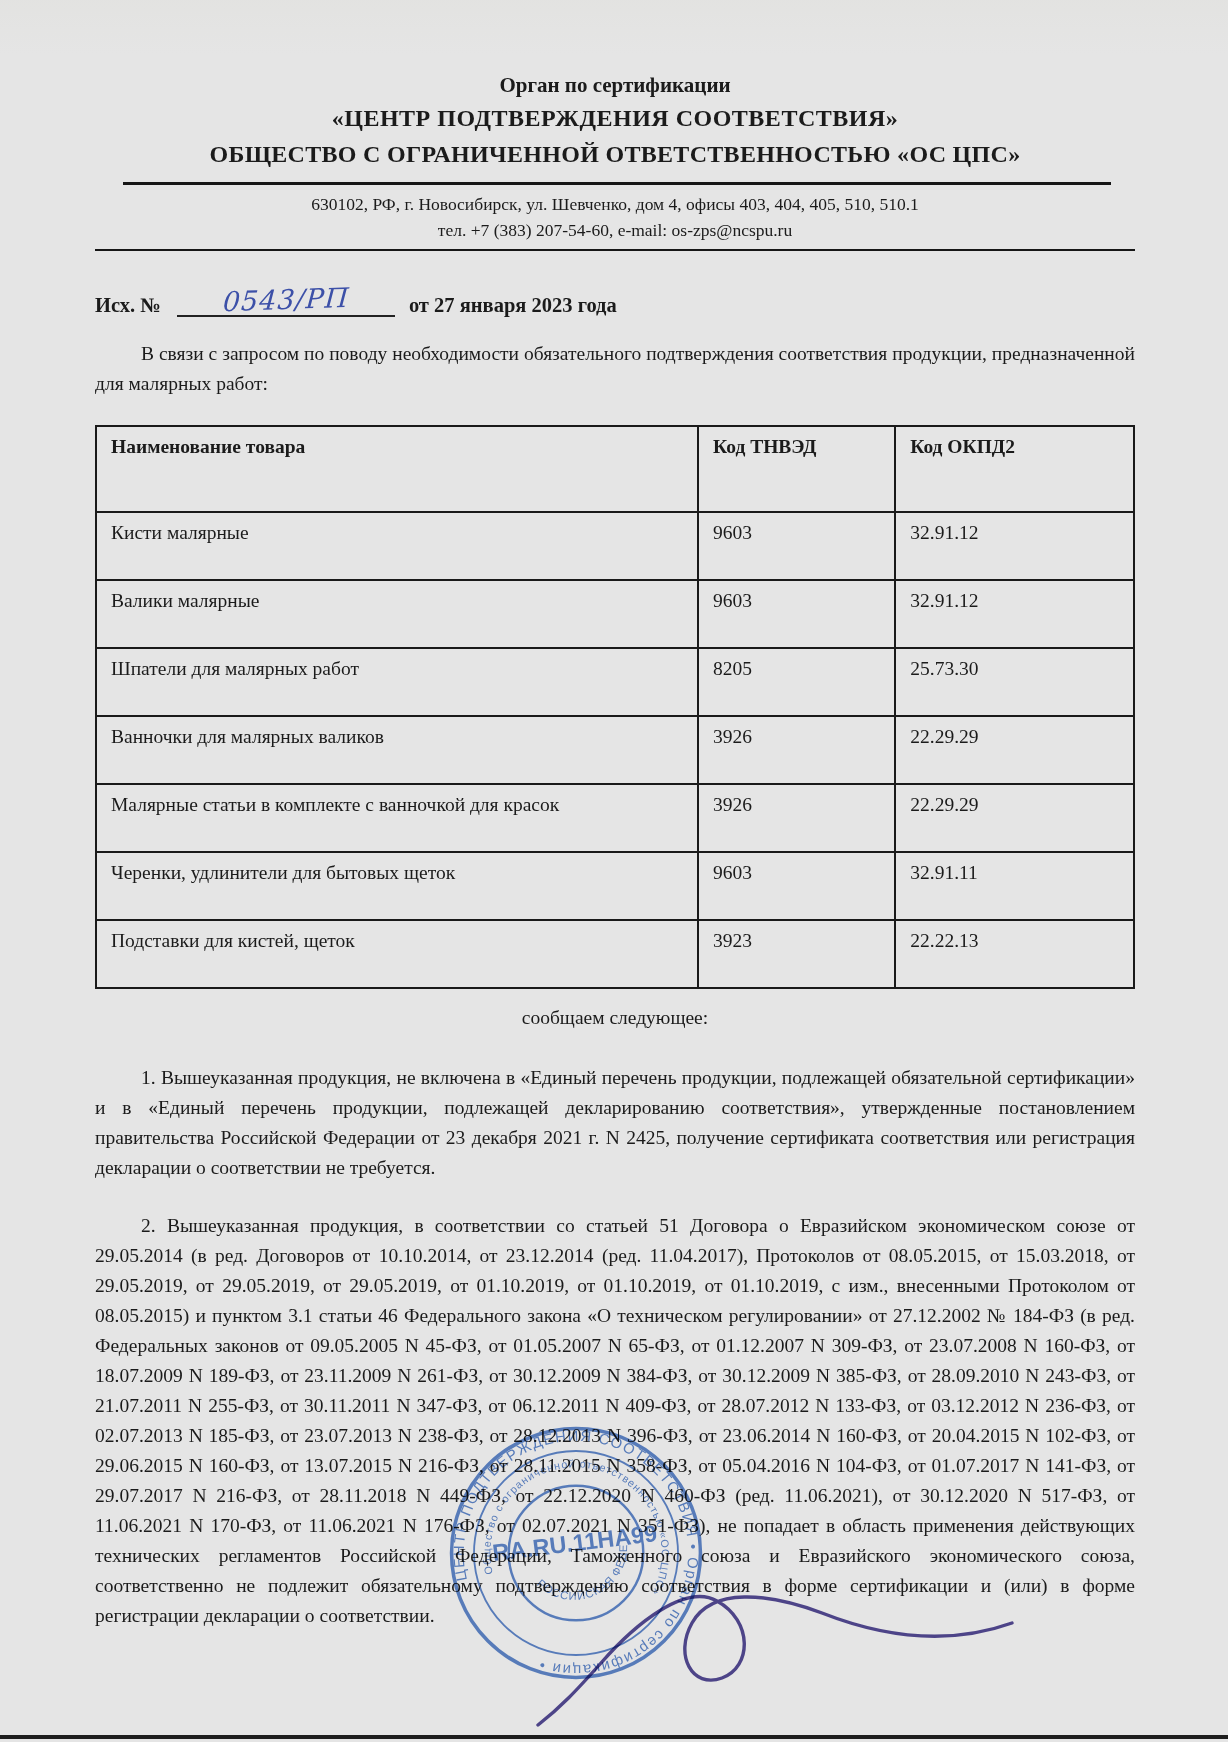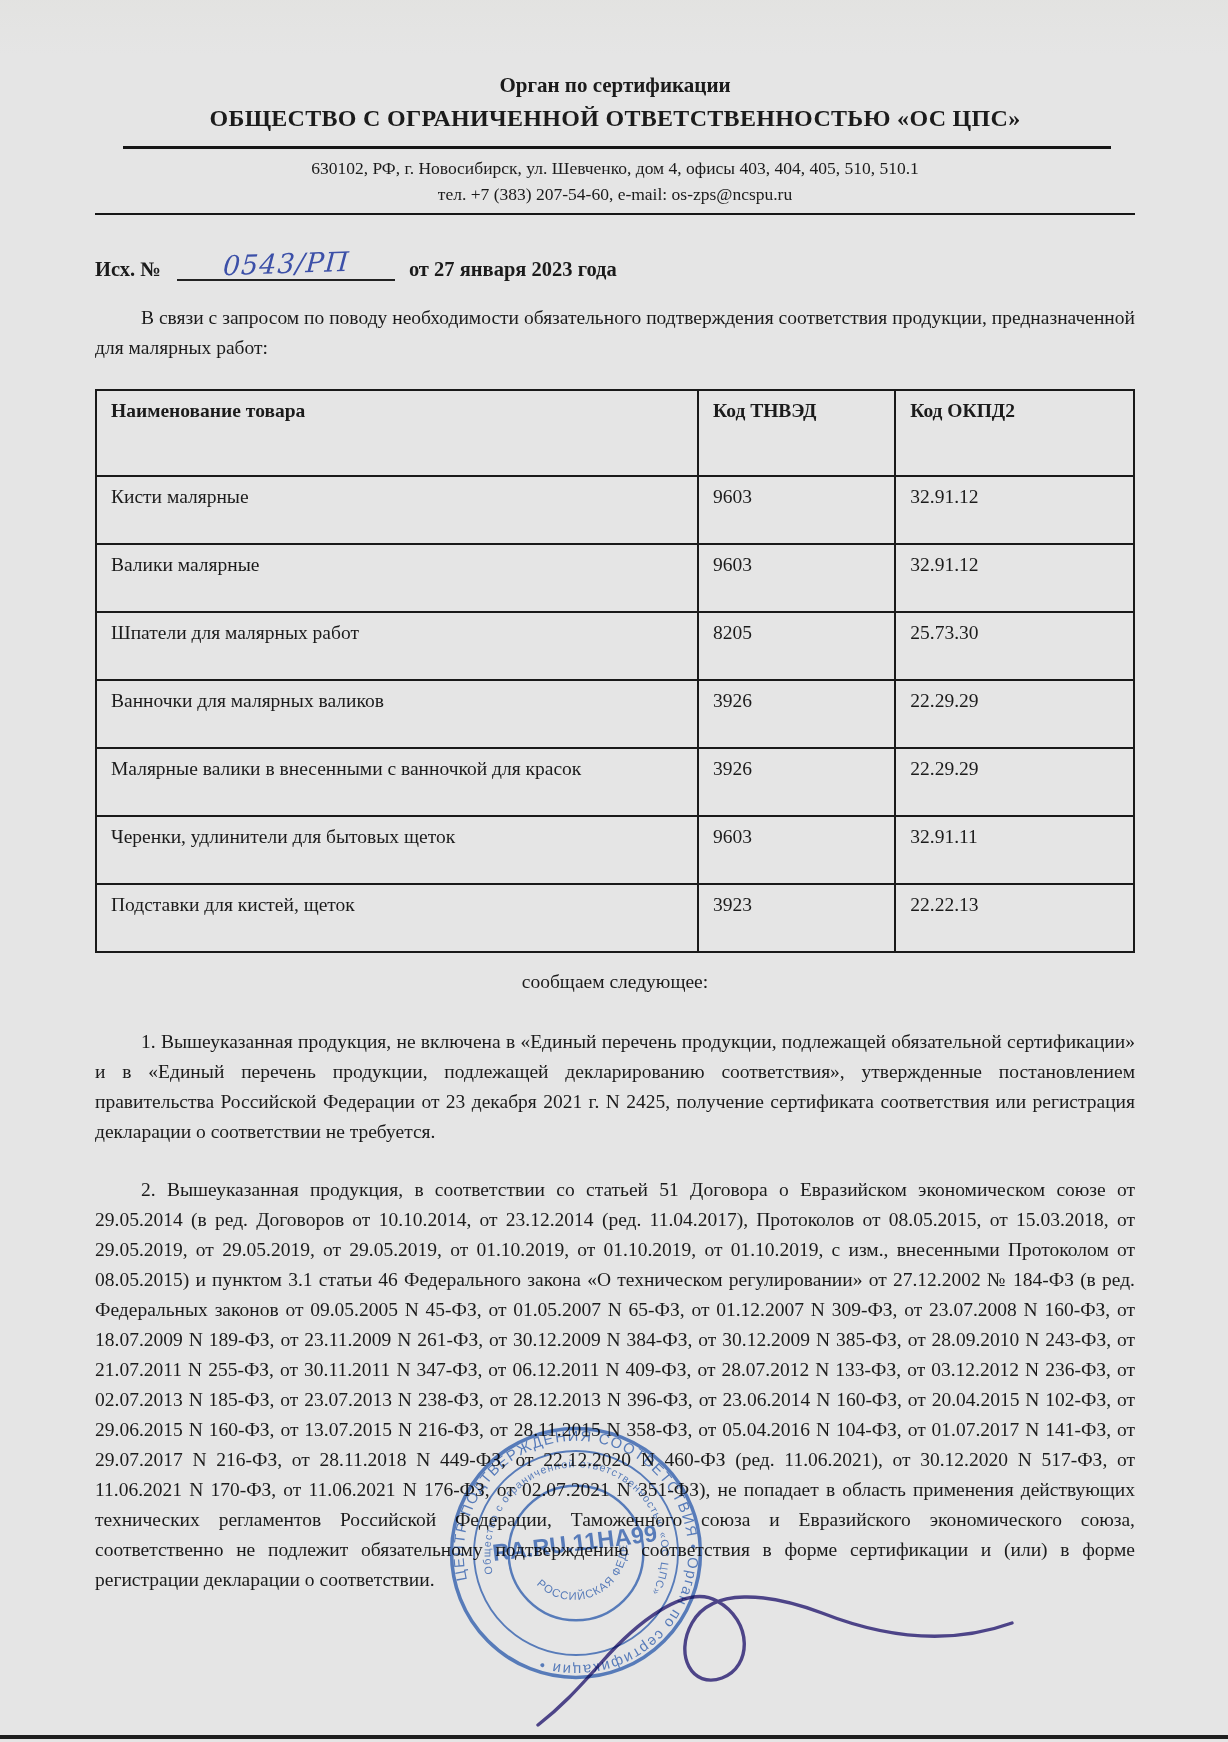--- a/index.html
+++ b/index.html
@@ -88,20 +88,21 @@
   }
 </style>
 </head>
 <body>
 
 <div class="page">
   <div class="doc">
 
     <div class="hdr">
       <div class="hdr-l1">Орган по сертификации</div>
+      <div class="hdr-l2">«ЦЕНТР ПОДТВЕРЖДЕНИЯ СООТВЕТСТВИЯ»</div>
       <div class="hdr-l3">ОБЩЕСТВО С ОГРАНИЧЕННОЙ ОТВЕТСТВЕННОСТЬЮ «ОС ЦПС»</div>
     </div>
     <hr class="rule1">
     <div class="hdr-addr">630102, РФ, г. Новосибирск, ул. Шевченко, дом 4, офисы 403, 404, 405, 510, 510.1</div>
     <div class="hdr-tel">тел. +7 (383) 207-54-60,  e-mail: os-zps@ncspu.ru</div>
     <hr class="rule2">
 
     <div class="ref-line">
       <span>Исх. №</span>
       <span class="ref-blank"><span class="handwriting">0543/РП</span></span>
@@ -134,21 +135,21 @@
           <td>Шпатели для малярных работ</td>
           <td>8205</td>
           <td>25.73.30</td>
         </tr>
         <tr>
           <td>Ванночки для малярных валиков</td>
           <td>3926</td>
           <td>22.29.29</td>
         </tr>
         <tr>
-          <td>Малярные валики в внесенными с ванночкой для красок</td>
+          <td>Малярные статьи в комплекте с ванночкой для красок</td>
           <td>3926</td>
           <td>22.29.29</td>
         </tr>
         <tr>
           <td>Черенки, удлинители для бытовых щеток</td>
           <td>9603</td>
           <td>32.91.11</td>
         </tr>
         <tr>
           <td>Подставки для кистей, щеток</td>

